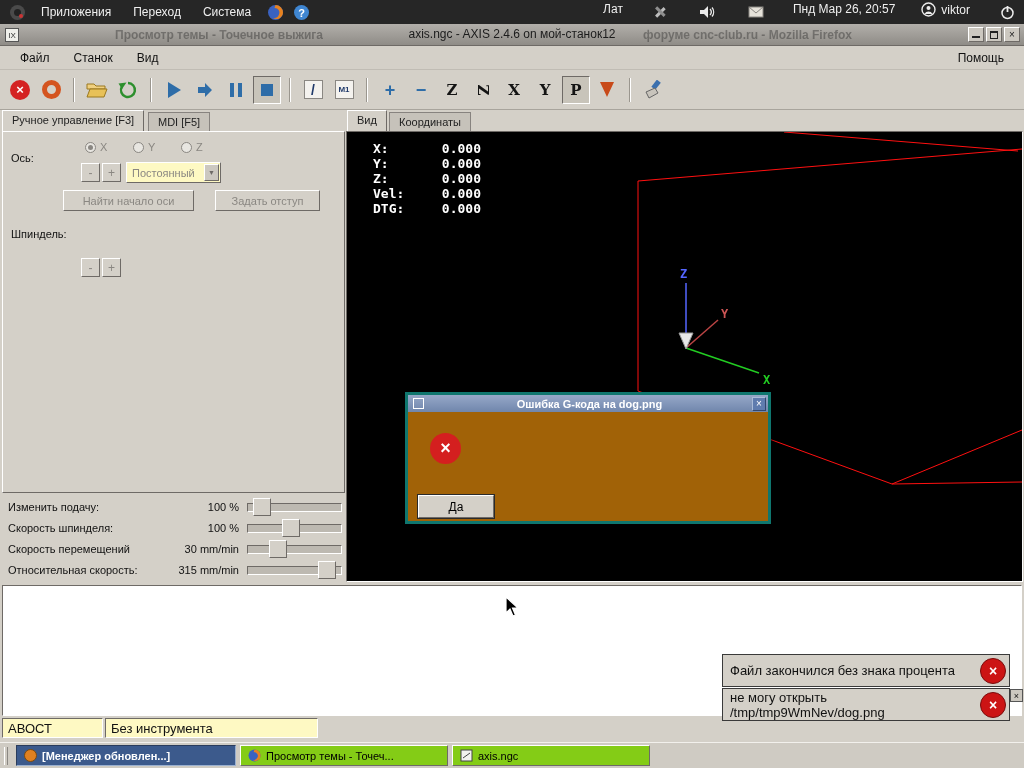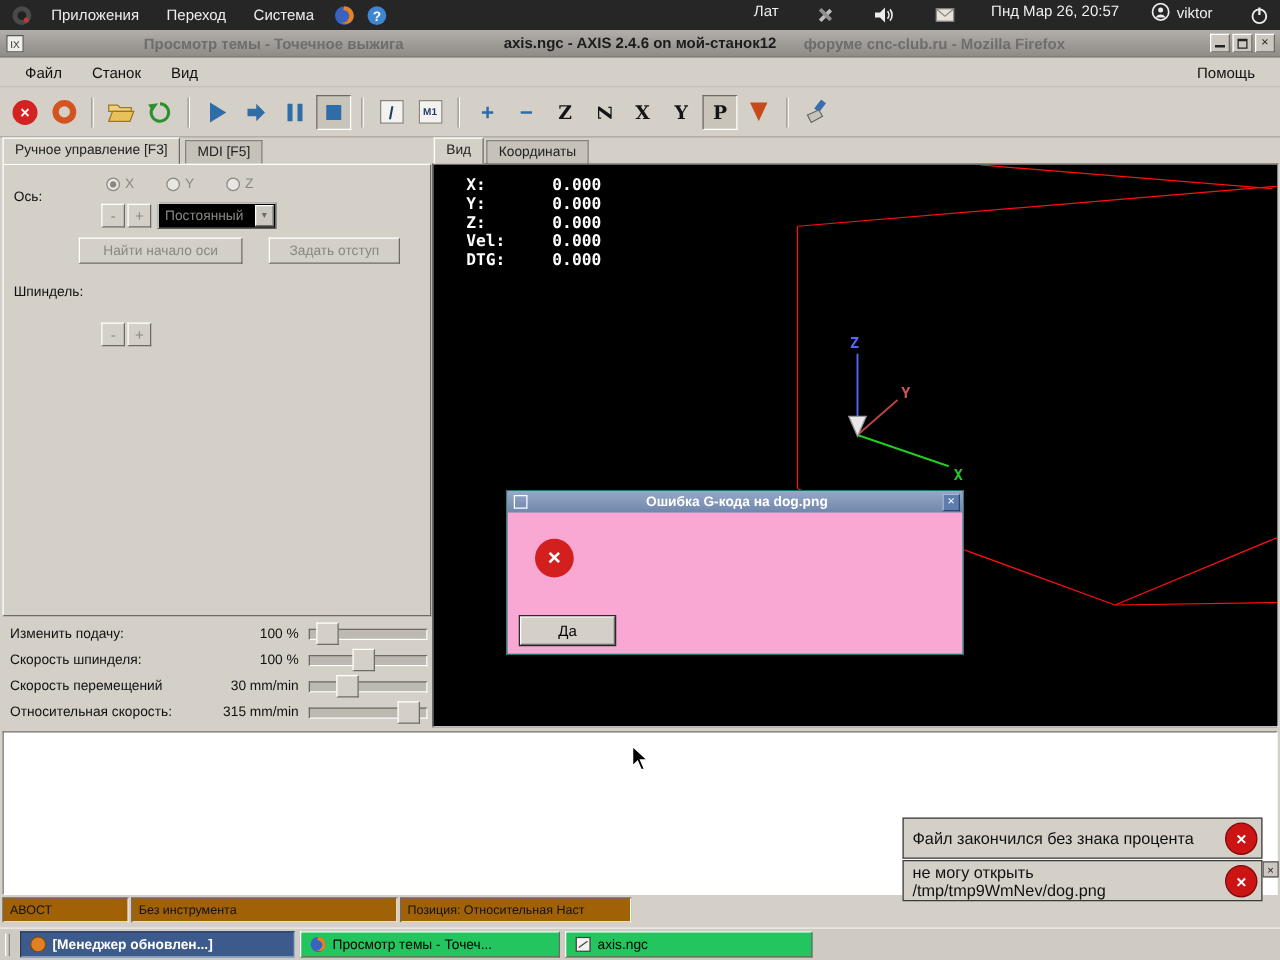--- a/index.html
+++ b/index.html
@@ -12,21 +12,21 @@
   
   #gnome-panel{position:absolute;left:0;top:0;width:1024px;height:24px;background:#262626;display:flex;align-items:center;color:#efefef;padding:0 6px;gap:4px}
   .panel-menu{padding:3px 9px;font-size:12px}
   .panel-ic{display:flex;align-items:center;justify-content:center;width:22px;height:20px}
   #panel-right{margin-left:auto;display:flex;align-items:flex-start;gap:26px}
   #panel-clock{font-size:12px}
   #panel-user{display:flex;align-items:center;gap:5px}
   
   #titlebar{position:absolute;left:0;top:24px;width:1024px;height:22px;background:linear-gradient(#b2afaa,#8f8c87);border-bottom:1px solid #6e6a66;display:flex;align-items:center}
   .bg-title{position:absolute;top:4px;font-size:12px;font-weight:bold;color:rgba(35,35,35,.38);white-space:nowrap}
-  #win-title{position:absolute;left:50%;transform:translateX(-50%);top:3px;font-size:12px;font-weight:bold;color:#1c1c1c;background:linear-gradient(#b2afaa,#979ael00);padding:0 8px;white-space:nowrap}
+  #win-title{position:absolute;left:50%;transform:translateX(-50%);top:3px;font-size:12px;font-weight:normal;color:#1c1c1c;background:linear-gradient(#b2afaa,#979ael00);padding:0 8px;white-space:nowrap}
   #win-icon{position:absolute;left:5px;top:4px;width:14px;height:14px;background:#efefea;border:1px solid #555;font-size:8px;display:flex;align-items:center;justify-content:center;color:#333}
   #win-buttons{position:absolute;right:4px;top:3px;display:flex;gap:2px}
   .winbtn{width:16px;height:15px;background:#ccc8c0;border:1px solid;border-color:#fff #6e6a66 #6e6a66 #fff;display:flex;align-items:center;justify-content:center;font-size:10px;line-height:10px;color:#222}
   .g-min{width:8px;height:7px;border-bottom:2px solid #222}
   .g-max{width:8px;height:8px;border:1px solid #222;border-top-width:2px}
   
   #menubar{position:absolute;left:0;top:47px;width:1024px;height:23px;background:#d4d0c8;display:flex;align-items:center;padding:0 10px;gap:4px;border-bottom:1px solid #c0bcb4}
   .menu-item{padding:3px 10px;font-size:12px}
   #menu-help{margin-left:auto}
   
@@ -53,21 +53,21 @@
   #left-tabs{position:absolute;left:2px;top:110px;width:343px;height:21px}
   #right-tabs{position:absolute;left:347px;top:110px;width:675px;height:21px}
   
   #left-frame{position:absolute;left:2px;top:131px;width:343px;height:362px;background:#d4d0c8;border:1px solid;border-color:#fff #6e6a66 #6e6a66 #fff}
   .lbl{position:absolute;font-size:11px}
   .radio{position:absolute;display:flex;align-items:center;gap:4px;font-size:11px}
   .rdot{width:11px;height:11px;border-radius:50%;background:#e8e6e1;border:1px solid #8a8782;position:relative}
   .rdot.sel::after{content:"";position:absolute;left:2px;top:2px;width:5px;height:5px;border-radius:50%;background:#8a8782}
   .smallbtn{position:absolute;width:19px;height:19px;font-size:12px;display:flex;align-items:center;justify-content:center}
   .wbtn{position:absolute;height:21px;font-size:11px;display:flex;align-items:center;justify-content:center}
-  .combo{position:absolute;width:95px;height:21px;background:#000000;display:flex;align-items:center}
+  .combo{position:absolute;width:95px;height:21px;background:#fef9c3;display:flex;align-items:center}
   .combo-text{flex:1;font-size:11px;padding-left:5px}
   .combo-arrow{width:15px;height:17px;margin-right:1px;display:flex;align-items:center;justify-content:center;font-size:7px;color:#6e6a66;background:#ccc8c0;border:1px solid;border-color:#fff #6e6a66 #6e6a66 #fff}
   
   #slider-block{position:absolute;left:2px;top:496px;width:343px}
   .srow{display:flex;align-items:center;height:21px;padding-left:6px}
   .slabel{flex:1;font-size:11px}
   .svalue{width:80px;text-align:right;font-size:11px;padding-right:8px}
   .slider{position:relative;width:95px;height:18px;margin-right:3px}
   .trough{position:absolute;left:0;right:0;top:5px;height:9px;background:#bdb9b1;border:1px solid;border-color:#6e6a66 #fff #fff #6e6a66}
   .thumb{position:absolute;top:0;width:18px;height:18px;background:#d4d0c8;border:1px solid;border-color:#fff #6e6a66 #6e6a66 #fff}
@@ -75,39 +75,39 @@
   #preview{position:absolute;left:346px;top:131px;width:677px;height:451px;background:#000;border:1px solid;border-color:#6e6a66 #fff #fff #6e6a66}
   #readout{position:absolute;left:26px;top:9px;font-family:"DejaVu Sans Mono",monospace;font-size:13px;font-weight:bold;color:#fff;line-height:15px;z-index:2}
   .ro-line{display:flex}
   .ro-label{width:50px}
   .ro-value{width:58px;text-align:right}
   #wire{position:absolute;left:0;top:0}
   
   #output-area{position:absolute;left:2px;top:585px;width:1020px;height:131px;background:#fff;border:1px solid;border-color:#6e6a66 #fff #fff #6e6a66}
   
   #statusbar{position:absolute;left:0;top:716px;width:1024px;height:24px;background:#d4d0c8}
-  .status-seg{position:absolute;top:2px;height:20px;font-size:10px;display:flex;align-items:center;padding-left:5px;border:1px solid;border-color:#6e6a66 #fff #fff #6e6a66;background:#a16207}
+  .status-seg{position:absolute;top:2px;height:20px;font-size:13px;display:flex;align-items:center;padding-left:5px;border:1px solid;border-color:#6e6a66 #fff #fff #6e6a66;background:#fef9c3}
   
   .notif{position:absolute;left:722px;width:288px;height:33px;background:#d4d0c8;border:1px solid #3a3a3a;display:flex;align-items:center;padding:0 3px 0 7px;z-index:8}
   .notif-text{flex:1;font-size:13px}
   .notif-close{width:26px;height:26px;border-radius:50%;background:#cc1414;color:#fff;font-weight:bold;font-size:14px;display:flex;align-items:center;justify-content:center;border:1px solid #7a0a0a}
   #notif-x{position:absolute;left:1010px;top:689px;width:13px;height:13px;background:#ccc8c0;border:1px solid #555;font-size:9px;display:flex;align-items:center;justify-content:center;z-index:8}
   
-  #dialog{position:absolute;left:405px;top:392px;width:366px;height:132px;background:#f9a8d4;border:1px solid #0f766e;box-shadow:2px 2px 5px rgba(0,0,0,.45);z-index:10}
+  #dialog{position:absolute;left:405px;top:392px;width:366px;height:132px;background:#a16207;border:3px solid #0f766e;box-shadow:2px 2px 5px rgba(0,0,0,.45);z-index:10}
   #dlg-titlebar{height:17px;background:linear-gradient(#96a8c8,#7086ac);display:flex;align-items:center;padding:0 2px}
   #dlg-icon{width:11px;height:11px;border:1px solid #fff;margin:0 3px}
   #dlg-title{flex:1;text-align:center;color:#fff;font-weight:bold;font-size:11px}
   #dlg-close{width:14px;height:14px;background:#5f7cae;border:1px solid;border-color:#aabcd8 #31466e #31466e #aabcd8;color:#fff;font-size:10px;line-height:11px;display:flex;align-items:center;justify-content:center}
   #dlg-erricon{position:absolute;left:22px;top:38px;width:31px;height:31px;border-radius:50%;background:#d41f1f;color:#fff;font-weight:bold;font-size:18px;display:flex;align-items:center;justify-content:center}
   #dlg-text{position:absolute;left:68px;top:28px;width:285px;font-size:12px;line-height:16px}
   #dlg-ok{position:absolute;left:10px;top:100px;width:76px;height:23px;font-size:12px;background:#d4d0c8;border:1px solid;border-color:#fff #6e6a66 #6e6a66 #fff;outline:1px solid #2a2a2a}
   
   #taskbar{position:absolute;left:0;top:742px;width:1024px;height:26px;background:#cfcbc3;border-top:1px solid #f2f0ec;display:flex;align-items:center;padding:0 4px;gap:4px}
   .task-grip{width:4px;height:18px;border-left:1px solid #fff;border-right:1px solid #8a8782;margin-right:4px}
-  .taskbtn{height:21px;display:flex;align-items:center;gap:5px;font-size:11px;padding:0 6px;background:#22c55e;border:1px solid;border-color:#fff #6e6a66 #6e6a66 #fff;overflow:hidden;white-space:nowrap}
+  .taskbtn{height:21px;display:flex;align-items:center;gap:5px;font-size:11px;padding:0 6px;background:#84cc16;border:1px solid;border-color:#fff #6e6a66 #6e6a66 #fff;overflow:hidden;white-space:nowrap}
   .taskbtn.active{background:#3c5a8c;color:#fff;font-weight:bold;border-color:#2a3c5c #9ab0d0 #9ab0d0 #2a3c5c}
   .task-ic{width:14px;height:14px;flex:none;display:flex;align-items:center;justify-content:center}
   
   #cursor{position:absolute;left:505px;top:596px;z-index:20}
 </style>
 </head>
 <body>
 
 <div id="screen">
 
@@ -397,21 +397,20 @@
         <polygon points="332,201 346,201 339,217" fill="#e8e8e8" stroke="#9a9a9a"></polygon>
       </g>
     </svg>
   </div>
 
   <div id="output-area"></div>
 
   <div id="statusbar">
     <div class="status-seg" style="left:2px;width:101px">АВОСТ</div>
     <div class="status-seg" style="left:105px;width:213px">Без инструмента</div>
-    <div class="status-seg" style="left:320px;width:185px">Позиция: Относительная Наст</div>
   </div>
 
   <div class="notif" style="top:654px">
     <span class="notif-text">Файл закончился без знака процента</span>
     <span class="notif-close">×</span>
   </div>
   <div class="notif" style="top:688px">
     <span class="notif-text">не могу открыть /tmp/tmp9WmNev/dog.png</span>
     <span class="notif-close">×</span>
   </div>

